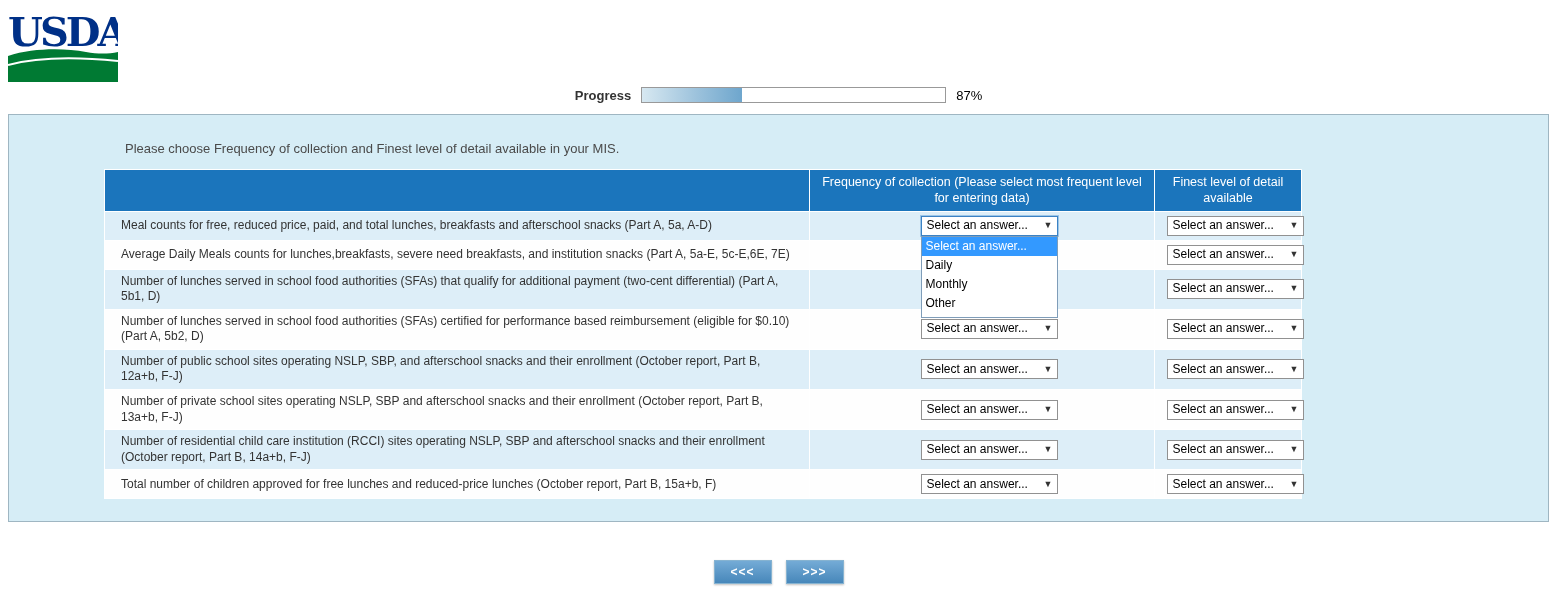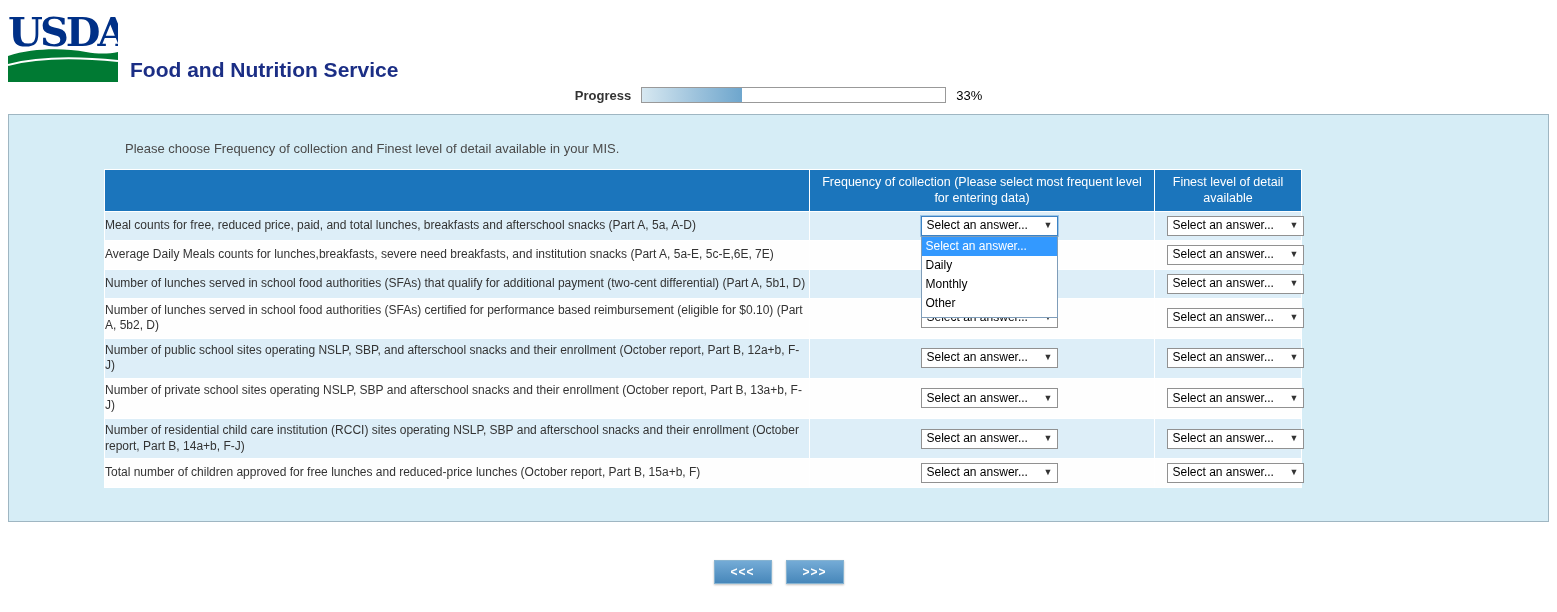--- a/index.html
+++ b/index.html
@@ -27,21 +27,21 @@
   
   .panel { margin: 10px 8px 0 8px; height: 408px; background: #d6edf6; border: 1px solid #9fb6c2; }
   .instruction { margin: 26px 0 13px 116px; font-size: 13px; color: #4a4a4a; }
 
   table.grid { border-collapse: collapse; margin-left: 95px; width: 1197px; table-layout: fixed; }
   .grid th {
     background: #1b75bc; color: #fff; font-size: 12.5px; font-weight: normal;
     text-align: center; padding: 4px 10px; border: 1px solid #fff; height: 38px; line-height: 1.3;
   }
   .grid td {
-    font-size: 12px; color: #333; padding: 4px 0;
+    font-size: 12px; color: #333; padding: 4px 16px;
     border: 1px solid #fff; vertical-align: middle; line-height: 1.3;
   }
   tr.alt td { background: #ddeef8; }
   tr.plain td { background: #fefefe; }
   td.c-sel { text-align: center; padding: 4px 0; }
 
   
   .sel-wrap { position: relative; width: 123px; margin: 0 auto; }
   .fake-select {
     width: 137px; height: 20px; background: #fff; border: 1px solid #919191;
@@ -69,30 +69,29 @@
 </head>
 <body>
 
 <div class="header">
   <svg class="logo" viewBox="0 0 110 74" width="110" height="74">
     <text x="0" y="38" font-family="'DejaVu Serif', serif" font-size="40" font-weight="bold" letter-spacing="-3" fill="#003087">USDA</text>
     <path fill="#007a33" d="M0,48 C25,40 55,40 78,44 C90,46 100,46 110,44 L110,74 L0,74 Z"></path>
     <path fill="none" stroke="#ffffff" stroke-width="2" d="M0,57 C30,49 70,49 110,53"></path>
   </svg>
   <div class="org">
-    <div class="agency">Food and Nutrition Service</div>
   </div>
 </div>
 
 <div class="progress-row">
   <span class="progress-label">Progress</span>
   <div class="progress-track">
     <div class="progress-fill" style="width: 33%;"></div>
   </div>
-  <span class="progress-pct">33%</span>
+  <span class="progress-pct">87%</span>
 </div>
 
 <div class="panel">
   <div class="instruction">Please choose Frequency of collection and Finest level of detail available in your MIS.</div>
 
   <table class="grid">
     <colgroup>
         <col style="width:705px">
         <col style="width:345px">
         <col style="width:147px">

